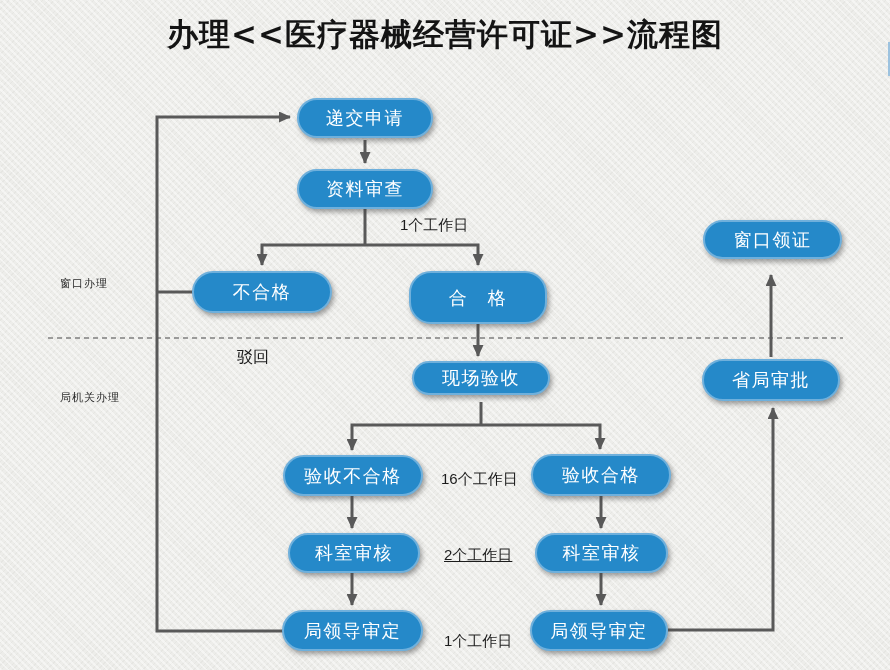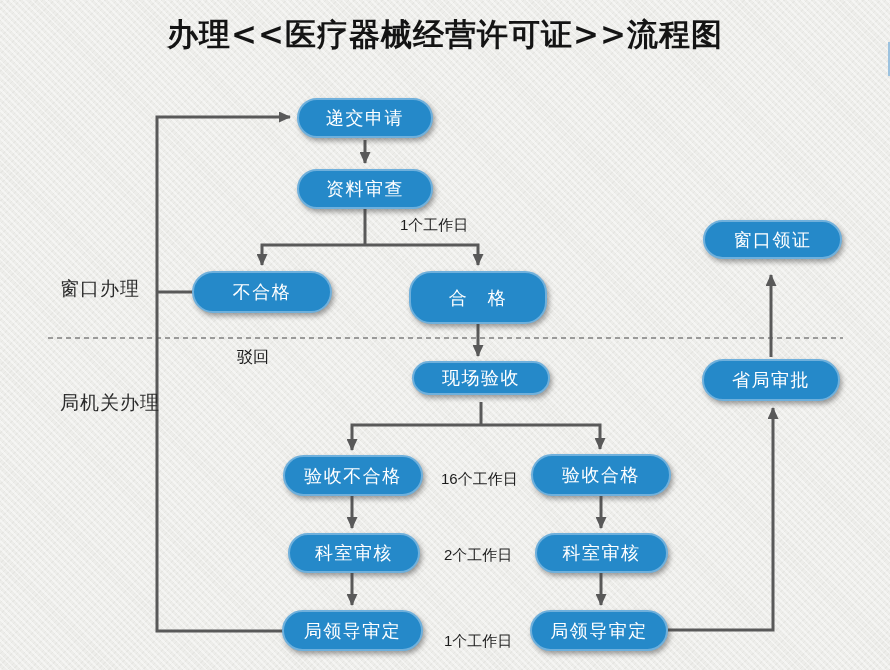--- a/index.html
+++ b/index.html
@@ -38,21 +38,21 @@
     box-sizing:border-box;
   }
   .edge-label{
     position:absolute;z-index:2;
     font-size:15px;color:#1c1c1c;
     white-space:nowrap;
     text-align:right;
   }
   .zone-label{
     position:absolute;z-index:2;
-    font-size:19px;color:#2b2b2b;
+    font-size:11px;color:#2b2b2b;
     letter-spacing:1px;
     white-space:nowrap;
   }
   .edge-accent{
     position:absolute;z-index:3;
     right:0;top:42px;width:2px;height:34px;
     background:#9CC2DF;
   }
 </style>
 </head>
@@ -113,16 +113,16 @@
   <div class="node" style="left:530px;top:610px;width:138px;height:41px;">局领导审定</div>
   <div class="node" style="left:702px;top:359px;width:138px;height:42px;">省局审批</div>
   <div class="node" style="left:703px;top:220px;width:139px;height:39px;">窗口领证</div>
 
   <div class="zone-label" style="left:60px;top:276px;">窗口办理</div>
   <div class="zone-label" style="left:60px;top:390px;text-align:center;">局机关办理</div>
 
   <div class="edge-label" style="left:400px;top:216px;">1个工作日</div>
   <div class="edge-label" style="left:237px;top:347px;font-size:16px;">驳回</div>
   <div class="edge-label" style="left:441px;top:470px;">16个工作日</div>
-  <div class="edge-label" style="left:444px;top:546px;">2个工作日</div>
+  <div class="edge-label" style="left:444px;top:546px;text-decoration:underline;">2个工作日</div>
   <div class="edge-label" style="left:444px;top:632px;">1个工作日</div>
 
 </div>
 
 </body></html>

